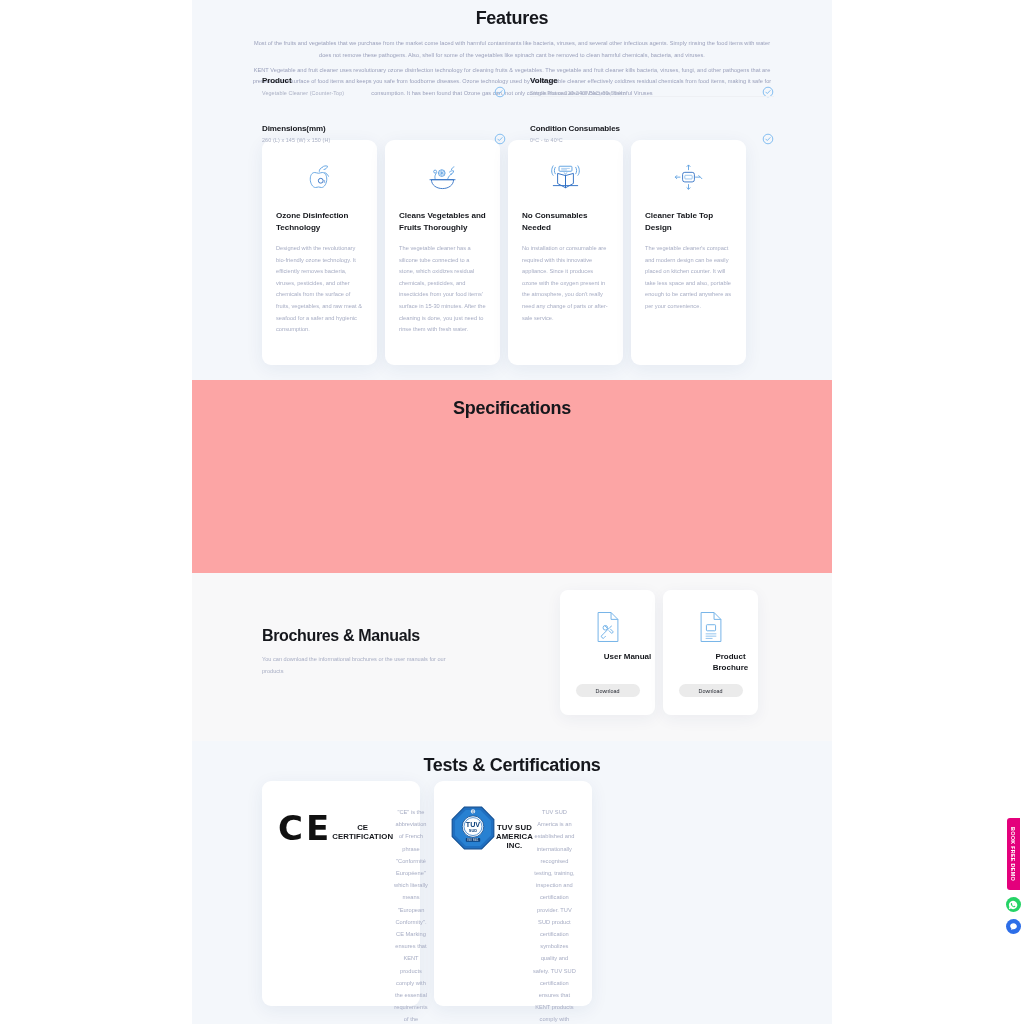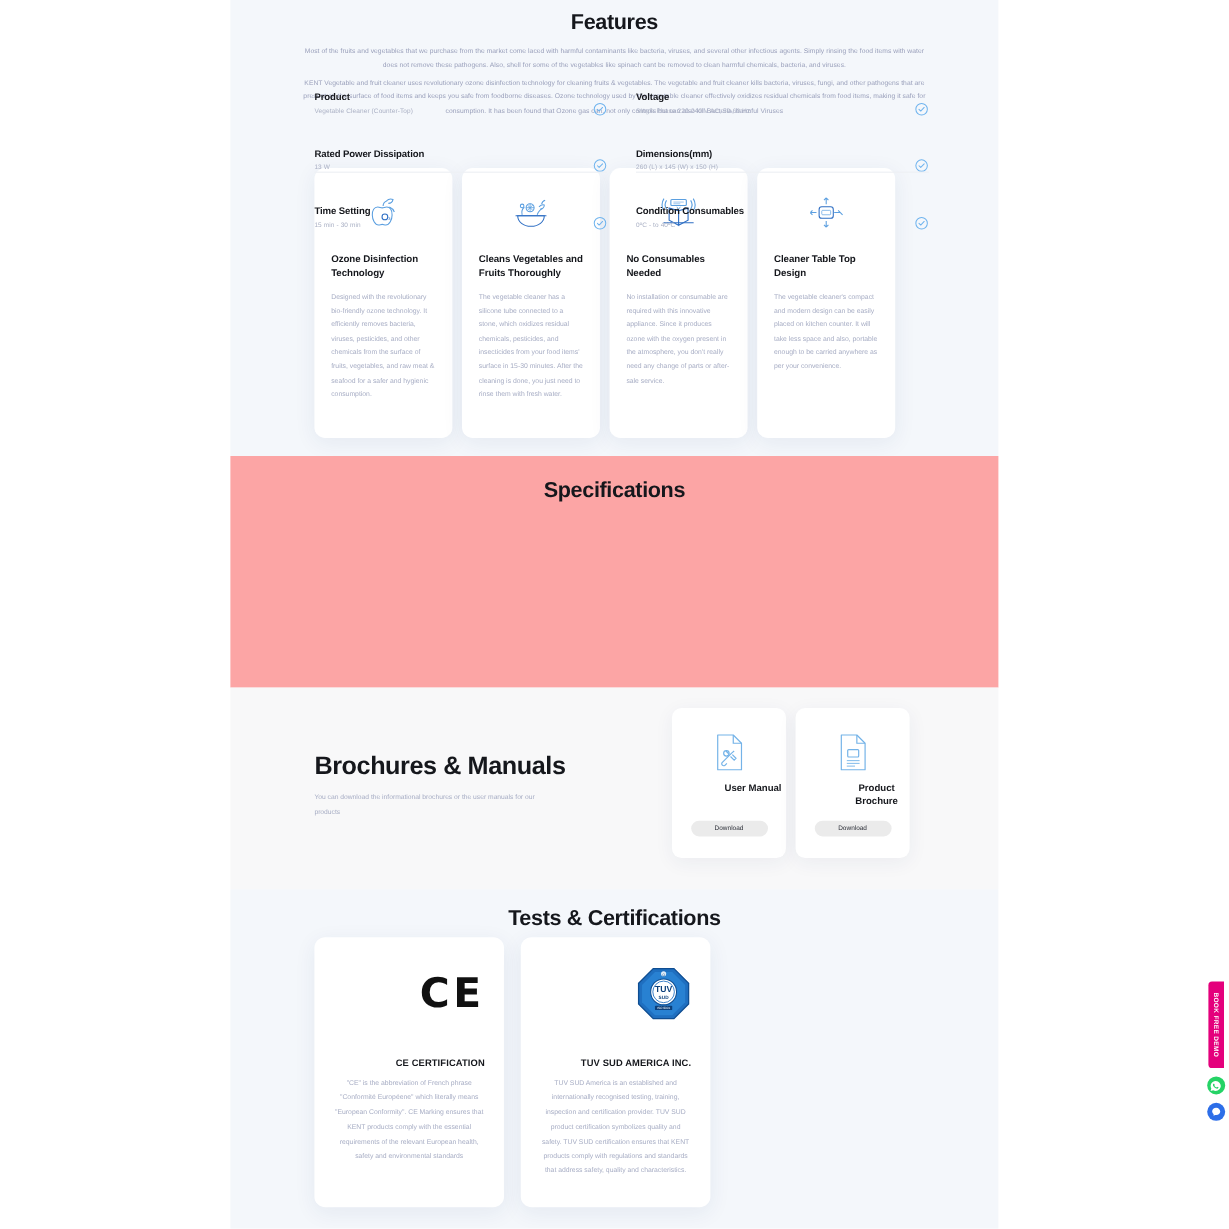--- a/index.html
+++ b/index.html
@@ -125,21 +125,21 @@
     position: absolute; left: 0; top: 573px;
     width: 640px; height: 168px;
     background: #f8f8f9;
   }
   .broch-left {
     position: absolute;
     left: 70px; top: 54px;
     width: 270px;
   }
   .broch-left h2 {
-    font-size: 21px;
+    font-size: 16px;
     font-weight: 700;
     color: #15171c;
     letter-spacing: -0.35px;
   }
   .broch-left p {
     margin-top: 9px;
     font-size: 5.6px;
     line-height: 11.5px;
     color: #a7adc4;
     width: 186px;
@@ -198,22 +198,22 @@
     display: flex;
     gap: 14px;
   }
   .ccard {
     width: 158px;
     height: 225px;
     background: #ffffff;
     border-radius: 9px;
     box-shadow: 0 4px 18px rgba(33,55,110,0.07);
     display: flex;
-    flex-direction: column;
-    align-items: flex-end;
+    flex-direction: row;
+    align-items: flex-start;
     padding: 18px 16px 0;
   }
   .ccard .cicon {
     height: 58px;
     display: flex; align-items: center; justify-content: center;
   }
   .ccard h4 {
     font-size: 7.8px;
     font-weight: 700;
     color: #15171c;
@@ -377,58 +377,34 @@
         <div class="spec-value">Single Phase 220-240 V AC, 50-60 Hz</div>
       </div>
       <span class="check">
         <svg width="12" height="12" viewBox="0 0 20 20" fill="none" stroke="#6eb3ee" stroke-width="1.4">
           <circle cx="10" cy="10" r="8"></circle>
               <path d="M6.4 10.2l2.4 2.4 4.8-5" stroke-linecap="round" stroke-linejoin="round"></path>
         </svg>
       </span>
     </div>
 
+
     <div class="spec-row">
       <div>
-        <div class="spec-label">Rated Power Dissipation</div>
-        <div class="spec-value">13 W</div>
+        <div class="spec-label">Dimensions(mm)</div>
+        <div class="spec-value">260 (L) x 145 (W) x 150 (H)</div>
       </div>
       <span class="check">
         <svg width="12" height="12" viewBox="0 0 20 20" fill="none" stroke="#6eb3ee" stroke-width="1.4">
           <circle cx="10" cy="10" r="8"></circle>
               <path d="M6.4 10.2l2.4 2.4 4.8-5" stroke-linecap="round" stroke-linejoin="round"></path>
         </svg>
       </span>
     </div>
 
-    <div class="spec-row">
-      <div>
-        <div class="spec-label">Dimensions(mm)</div>
-        <div class="spec-value">260 (L) x 145 (W) x 150 (H)</div>
-      </div>
-      <span class="check">
-        <svg width="12" height="12" viewBox="0 0 20 20" fill="none" stroke="#6eb3ee" stroke-width="1.4">
-          <circle cx="10" cy="10" r="8"></circle>
-              <path d="M6.4 10.2l2.4 2.4 4.8-5" stroke-linecap="round" stroke-linejoin="round"></path>
-        </svg>
-      </span>
-    </div>
-
-    <div class="spec-row bordered">
-      <div>
-        <div class="spec-label">Time Setting</div>
-        <div class="spec-value">15 min - 30 min</div>
-      </div>
-      <span class="check">
-        <svg width="12" height="12" viewBox="0 0 20 20" fill="none" stroke="#6eb3ee" stroke-width="1.4">
-          <circle cx="10" cy="10" r="8"></circle>
-              <path d="M6.4 10.2l2.4 2.4 4.8-5" stroke-linecap="round" stroke-linejoin="round"></path>
-        </svg>
-      </span>
-    </div>
 
     <div class="spec-row bordered">
       <div>
         <div class="spec-label">Condition Consumables</div>
         <div class="spec-value">0ºC - to 40ºC</div>
       </div>
       <span class="check">
         <svg width="12" height="12" viewBox="0 0 20 20" fill="none" stroke="#6eb3ee" stroke-width="1.4">
           <circle cx="10" cy="10" r="8"></circle>
               <path d="M6.4 10.2l2.4 2.4 4.8-5" stroke-linecap="round" stroke-linejoin="round"></path>

